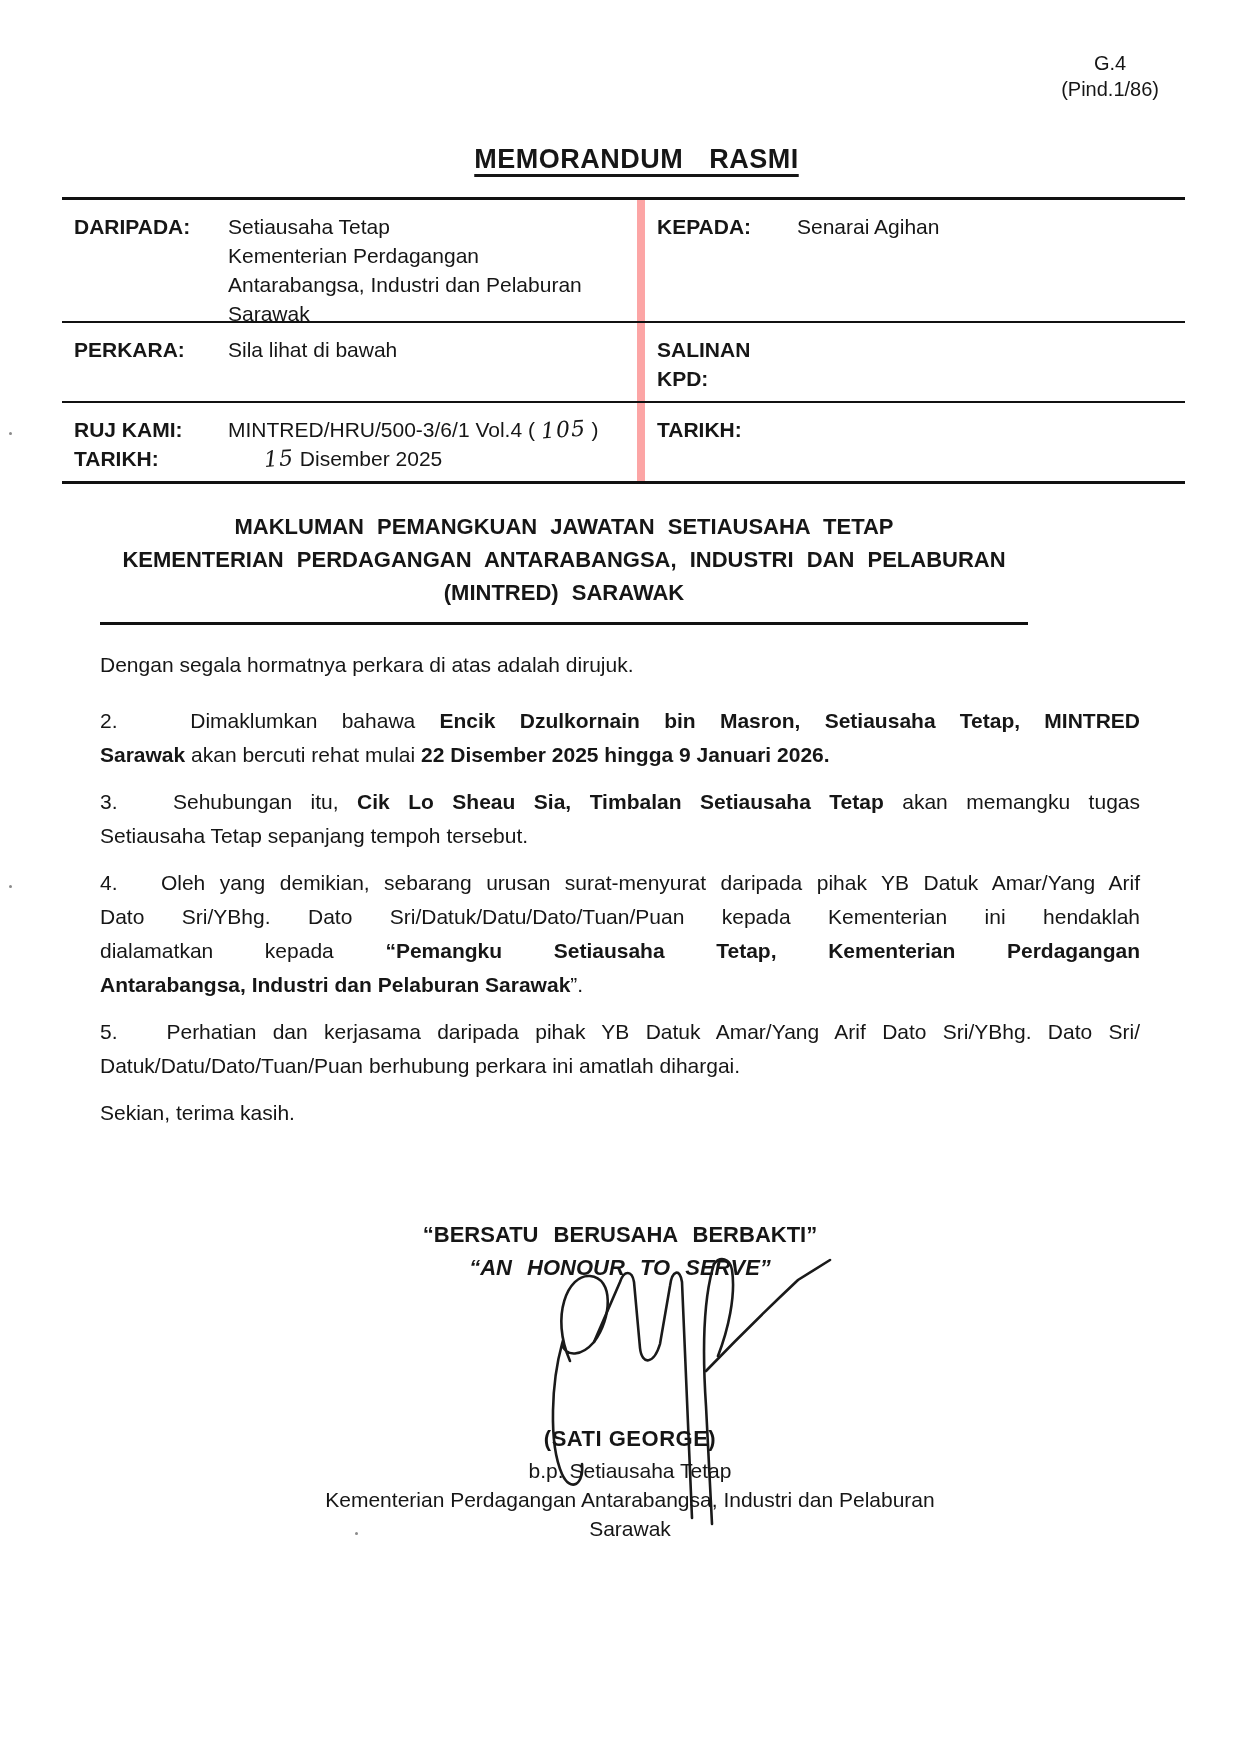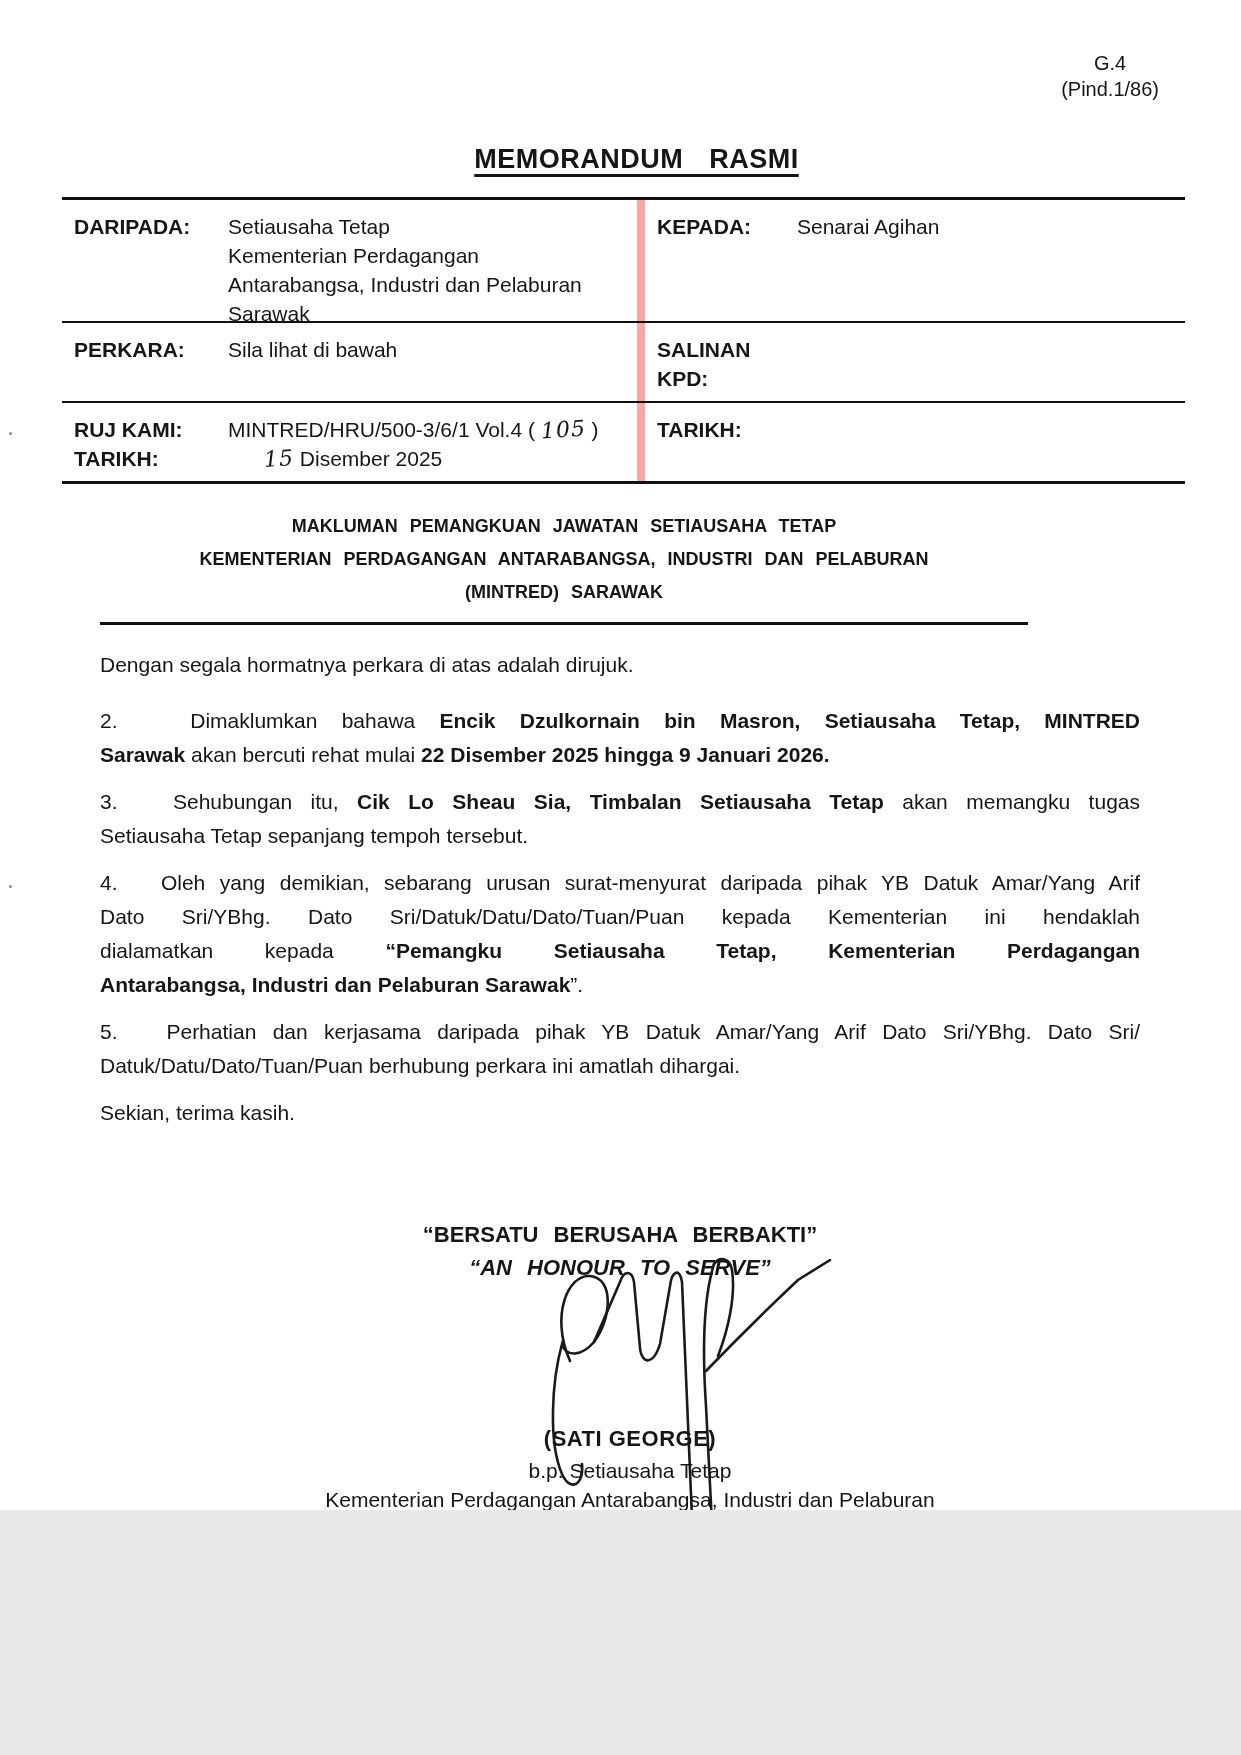--- a/index.html
+++ b/index.html
@@ -1,18 +1,18 @@
 <!DOCTYPE html>
 <html><head>
 <meta charset="utf-8">
 <style>
   html,body{margin:0;padding:0;background:#e8e8e8;}
   .page{
     position:relative;
-    width:1241px;height:1510px;
+    width:1241px;height:1755px;
     background:#ffffff;
     font-family:"Liberation Sans","DejaVu Sans",sans-serif;
     color:#161616;
     overflow:hidden;
   }
   
   .corner{
     position:absolute;top:50px;right:82px;
     text-align:center;font-size:20px;line-height:26px;
   }
@@ -48,21 +48,21 @@
   .hand{
     font-family:"DejaVu Serif",serif;font-style:italic;
     font-size:22px;display:inline-block;transform:rotate(-4deg);
     letter-spacing:1px;
   }
   .day-indent{padding-left:36px;}
   .tuan-stack{flex:0 0 196px;}
   
   .subject{
     position:absolute;left:100px;top:510px;width:928px;
-    text-align:center;font-size:18px;font-weight:bold;line-height:33px;
+    text-align:center;font-size:22px;font-weight:bold;line-height:33px;
     word-spacing:7px;
     border-bottom:3px solid #111;padding-bottom:13px;
   }
   
   .body{
     position:absolute;left:100px;top:648px;width:1040px;
     font-size:21px;line-height:34px;
   }
   .para{margin:0 0 13px 0;}
   .para.first{margin-bottom:22px;}

